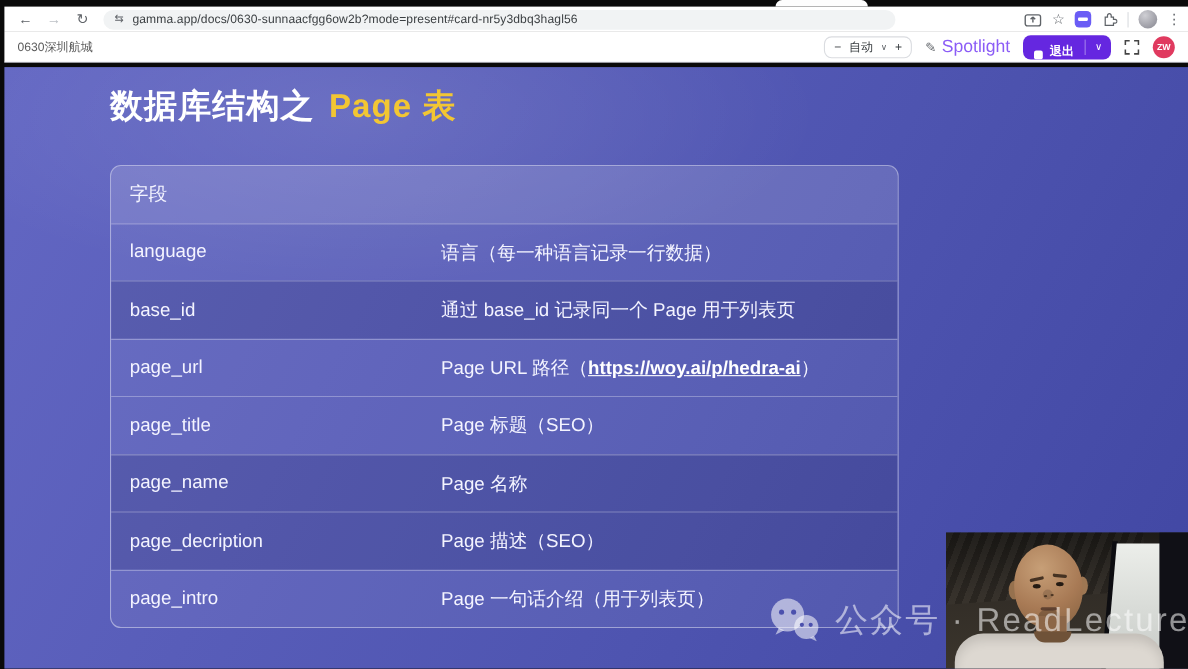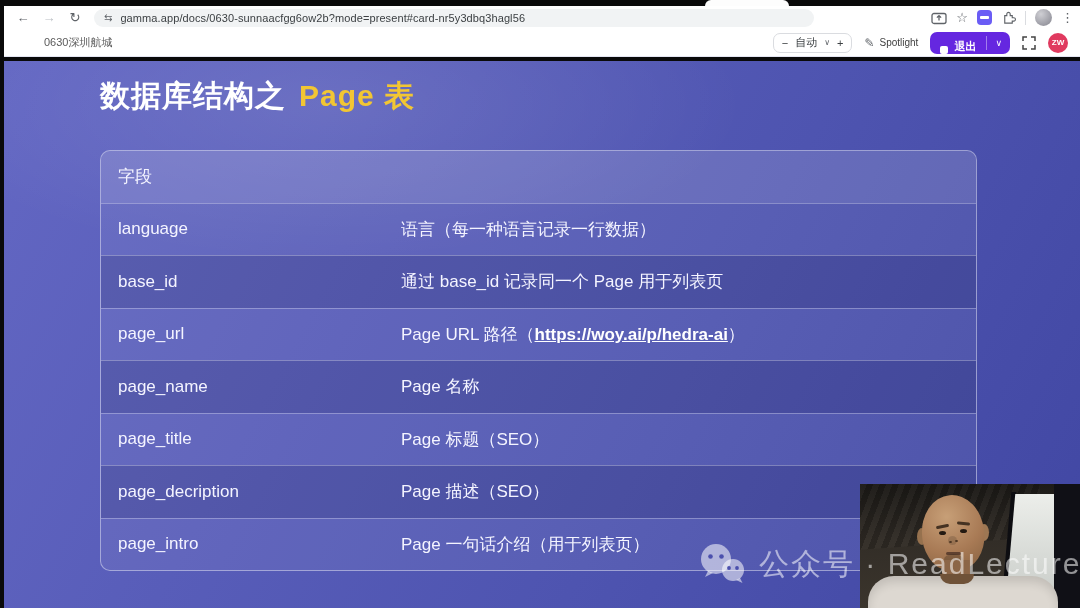--- a/index.html
+++ b/index.html
@@ -22,29 +22,29 @@
   .tb1-right { margin-left:auto; display:flex; align-items:center; gap:9px; }
   .glyph-ic { font-size:13px; color:#5f6368; cursor:pointer; line-height:1; }
   .ext-purple { width:15px; height:15px; border-radius:4px; background:#6a5cf5; position:relative; cursor:pointer; }
   .ext-purple::after { content:""; position:absolute; left:3px; top:6px; width:9px; height:3px; background:#fff; border-radius:1px; }
   .vdiv { width:1px; height:14px; background:#dadce0; }
   .profile-dot { width:17px; height:17px; border-radius:50%;
                  background:radial-gradient(circle at 35% 30%, #cfcfd4, #84848e); cursor:pointer; }
 
   .toolbar2 { position:absolute; left:4px; top:29px; width:1076px; height:28px; background:#ffffff;
               border-bottom:1px solid #e4e6f2; display:flex; align-items:center; padding:0 12px; }
-  .doc-title { font-size:11px; color:#5a5a5a;margin-left:28px; }
+  .doc-title { font-size:11px; color:#5a5a5a; }
   .tb2-right { margin-left:auto; display:flex; align-items:center; gap:12px; }
   .zoom-pill { display:flex; align-items:center; gap:7px; border:1px solid #dadce0; border-radius:7px;
                height:20px; padding:0 8px; }
   .zoom-pill span { font-size:11px; color:#3c4043; cursor:pointer; }
   .zoom-pill .zchev { font-size:8px; color:#5f6368; }
   .spotlight { display:flex; align-items:center; gap:5px; cursor:pointer; }
   .spotlight .pen { font-size:12px; color:#5f6368; }
-  .spotlight .sp-label { font-size:10px; color:#404040; }
+  .spotlight .sp-label { font-size:16px; color:#8b5cf6; }
   .exit-btn { display:flex; align-items:center; background:#6527e0; border-radius:7px; height:22px;
               overflow:hidden; cursor:pointer; }
   .exit-main { display:flex; align-items:flex-end; gap:6px; padding:0 10px; height:100%; }
   .stop-sq { width:8px; height:8px; background:#fff; border-radius:2px; }
   .exit-label { color:#fff; font-size:11px; font-weight:bold; }
   .exit-div { width:1px; height:14px; background:rgba(255,255,255,.4); }
   .exit-chev { color:#fff; font-size:9px; padding:0 8px; }
   .fs-ic { cursor:pointer; display:flex; }
   .avatar-zw { width:20px; height:20px; border-radius:50%; background:#e03a5f; color:#fff; font-size:8px;
                font-weight:bold; display:flex; align-items:center; justify-content:center; cursor:pointer; }
@@ -54,21 +54,21 @@
   
   .slide { position:absolute; left:4px; top:61px; width:1076px; height:547px;
            background:linear-gradient(118deg,#6367c3 0%,#585db9 32%,#4e54b0 62%,#4147a3 100%); }
   .slide::before { content:""; position:absolute; inset:0;
            background:radial-gradient(ellipse 600px 220px at 30% 8%, rgba(255,255,255,.10), rgba(255,255,255,0) 70%); }
 
   .slide-title { position:absolute; left:96px; top:15px; font-size:30px; font-weight:bold;
                  letter-spacing:1px; color:#ffffff; white-space:nowrap; }
   .slide-title .hl { color:#f2c633; margin-left:13px; }
 
-  .dbtable { position:absolute; left:96px; top:89px; width:877px; height:421px;
+  .dbtable { position:absolute; left:96px; top:89px; width:717px; height:421px;
              border:1px solid rgba(255,255,255,.45); border-radius:10px; overflow:hidden;
              display:flex; flex-direction:column; background:rgba(255,255,255,.02); }
   .trow { flex:1; display:flex; align-items:center; border-top:1px solid rgba(255,255,255,.30); }
   .trow:first-child { border-top:none; }
   .trow.head { background:rgba(255,255,255,.13); }
   .trow.dark { background:rgba(0,0,0,.085); }
   .trow.lite { background:rgba(255,255,255,.045); }
   .cell-f { flex:0 0 300px; padding-left:17px; font-size:17px; color:#f4f4ff; }
   .cell-d { flex:1; font-size:17px; color:#f4f4ff; }
   .trow.head .cell-f, .trow.head .cell-d { font-weight:500; }
@@ -191,27 +191,27 @@
         <div class="cell-d">语言（每一种语言记录一行数据）</div>
       </div>
       <div class="trow dark">
         <div class="cell-f">base_id</div>
         <div class="cell-d">通过 base_id 记录同一个 Page 用于列表页</div>
       </div>
       <div class="trow lite">
         <div class="cell-f">page_url</div>
         <div class="cell-d"><span>Page URL 路径（</span><a href="#">https://woy.ai/p/hedra-ai</a><span>）</span></div>
       </div>
+      <div class="trow lite">
+        <div class="cell-f">page_title</div>
+        <div class="cell-d">Page 标题（SEO）</div>
+      </div>
       <div class="trow dark">
         <div class="cell-f">page_name</div>
         <div class="cell-d">Page 名称</div>
-      </div>
-      <div class="trow lite">
-        <div class="cell-f">page_title</div>
-        <div class="cell-d">Page 标题（SEO）</div>
       </div>
       <div class="trow dark">
         <div class="cell-f">page_decription</div>
         <div class="cell-d">Page 描述（SEO）</div>
       </div>
       <div class="trow lite">
         <div class="cell-f">page_intro</div>
         <div class="cell-d">Page 一句话介绍（用于列表页）</div>
       </div>
     </div>

